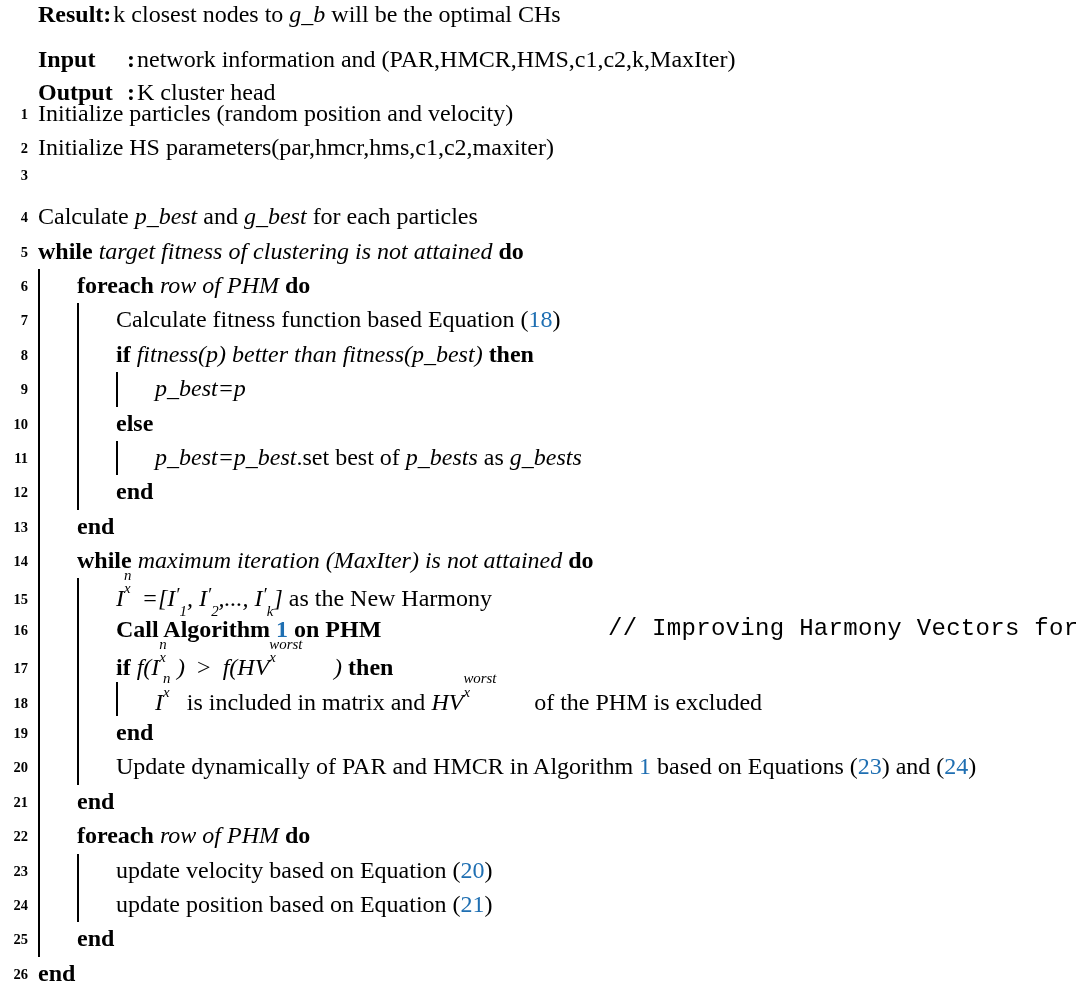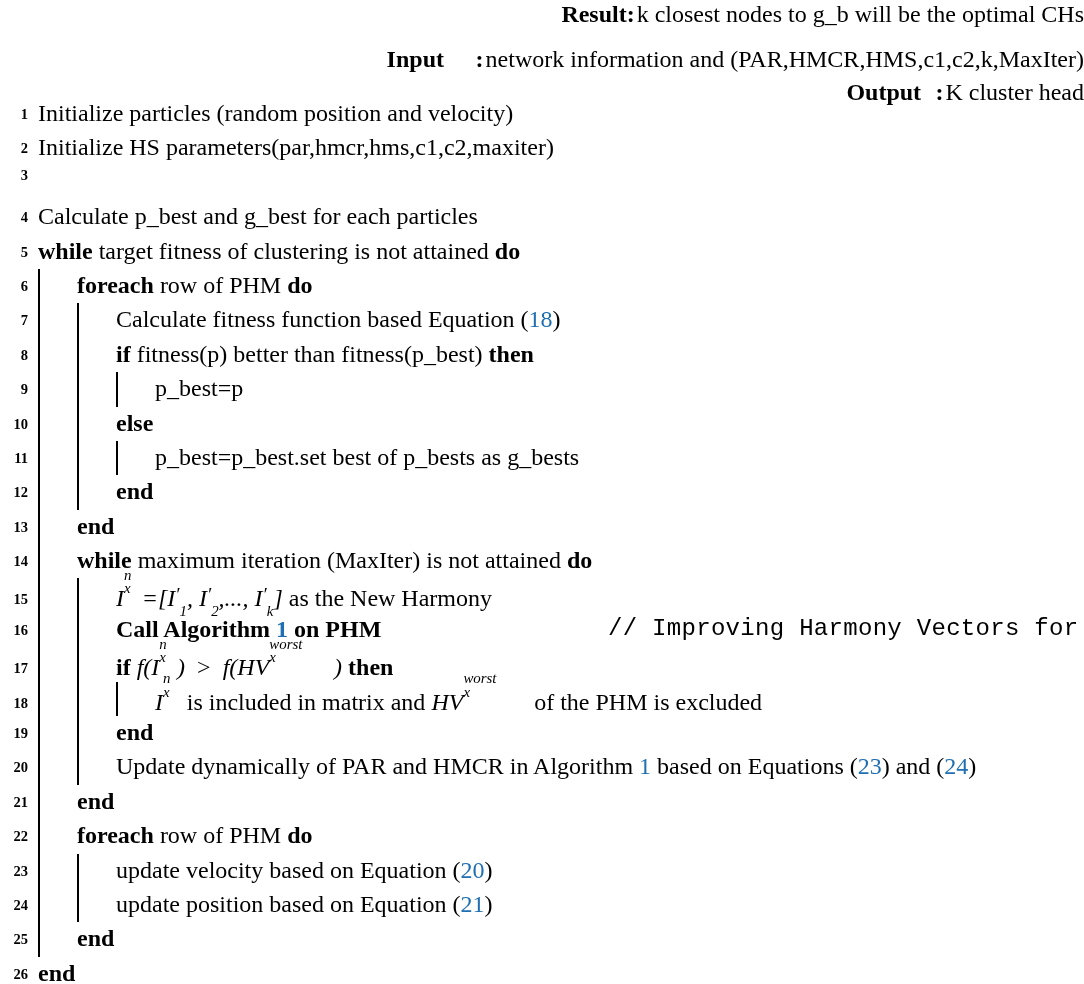--- a/index.html
+++ b/index.html
@@ -22,21 +22,20 @@
     box-sizing: border-box;
   }
 
   
   .hdr-row {
     display: flex;
     align-items: baseline;
     height: 33px;
     padding-left: 38px;
     box-sizing: border-box;
-    justify-content: flex-end;
   }
   .hdr-key {
     font-weight: bold;
     font-size: 24px;
     line-height: 1;
     white-space: pre;
   }
   .hdr-key.wide { width: 89px; margin-top: 12px; }
   .hdr-colon {
     font-weight: bold;
@@ -85,21 +84,21 @@
   
   .guide {
     position: absolute;
     width: 1.6px;
     background: #000000;
     left: 0;
   }
 
   
   .kw { font-weight: bold; margin-top: 12px; }
-  .it { }
+  .it { font-style: italic; }
   .eq { color: #1f6fb2; }
   .cmt {
     font-family: "Liberation Mono", "DejaVu Sans Mono", monospace;
     font-size: 24px;
     letter-spacing: 0.3px;
   }
   .comment-wrap {
     position: absolute;
     left: 580px;
     top: 0;

